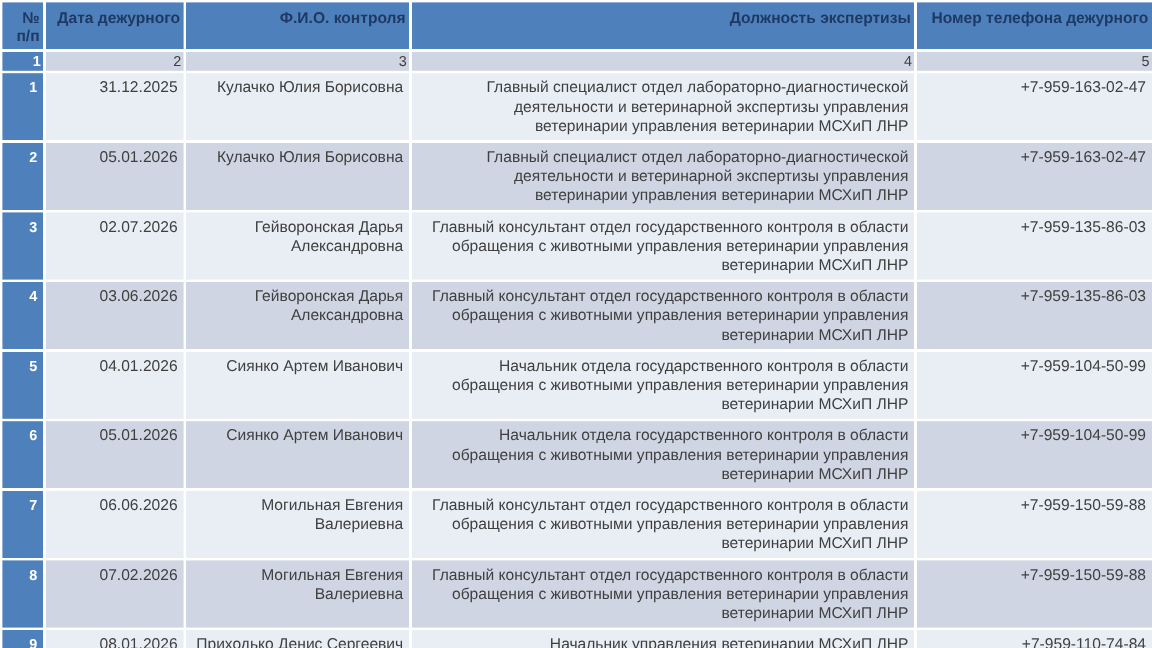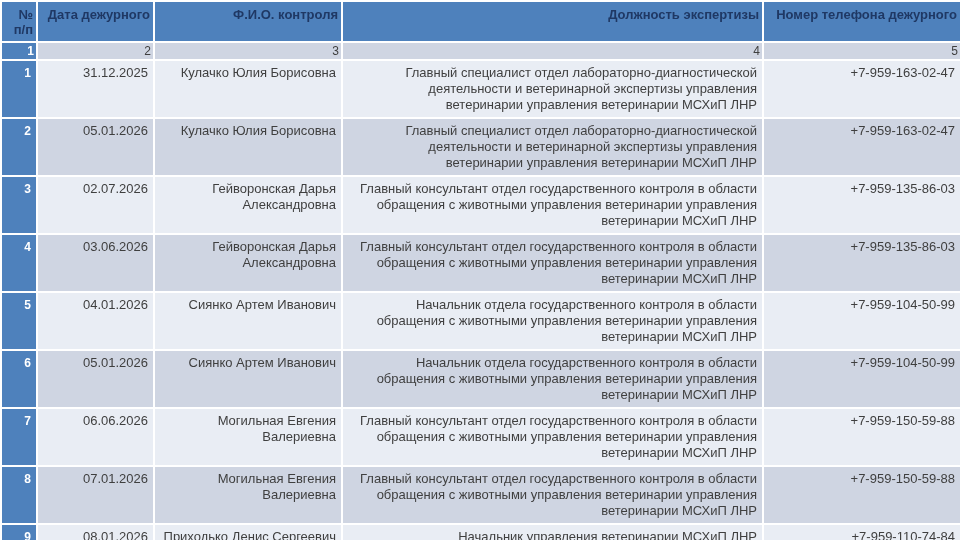--- a/index.html
+++ b/index.html
@@ -133,21 +133,21 @@
       </tr>
       <tr class="light">
         <td class="num-col">7</td>
         <td>06.06.2026</td>
         <td>Могильная Евгения Валериевна</td>
         <td>Главный консультант отдел государственного контроля в области обращения с животными управления ветеринарии управления ветеринарии МСХиП ЛНР</td>
         <td>+7-959-150-59-88</td>
       </tr>
       <tr class="dark">
         <td class="num-col">8</td>
-        <td>07.01.2026</td>
+        <td>07.02.2026</td>
         <td>Могильная Евгения Валериевна</td>
         <td>Главный консультант отдел государственного контроля в области обращения с животными управления ветеринарии управления ветеринарии МСХиП ЛНР</td>
         <td>+7-959-150-59-88</td>
       </tr>
       <tr class="light">
         <td class="num-col">9</td>
         <td>08.01.2026</td>
         <td>Приходько Денис Сергеевич</td>
         <td>Начальник управления ветеринарии МСХиП ЛНР</td>
         <td>+7-959-110-74-84</td>

